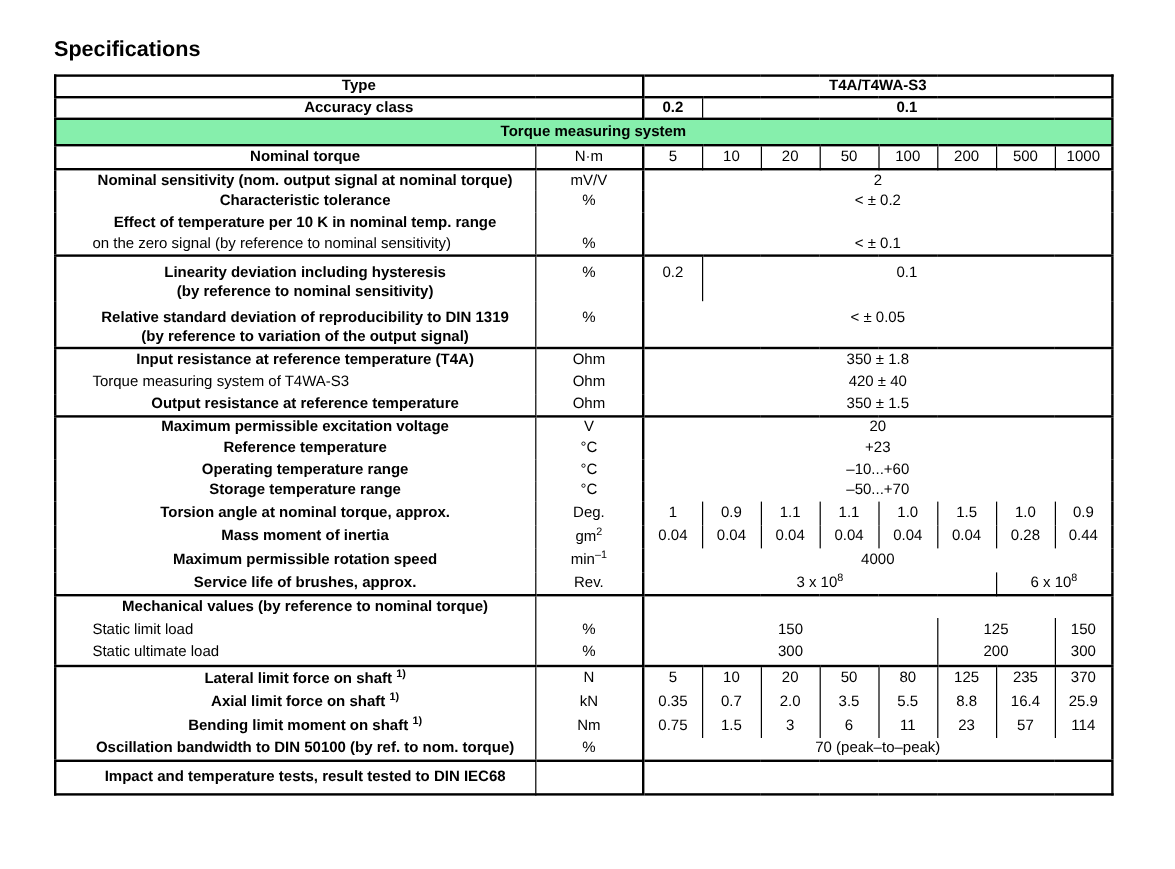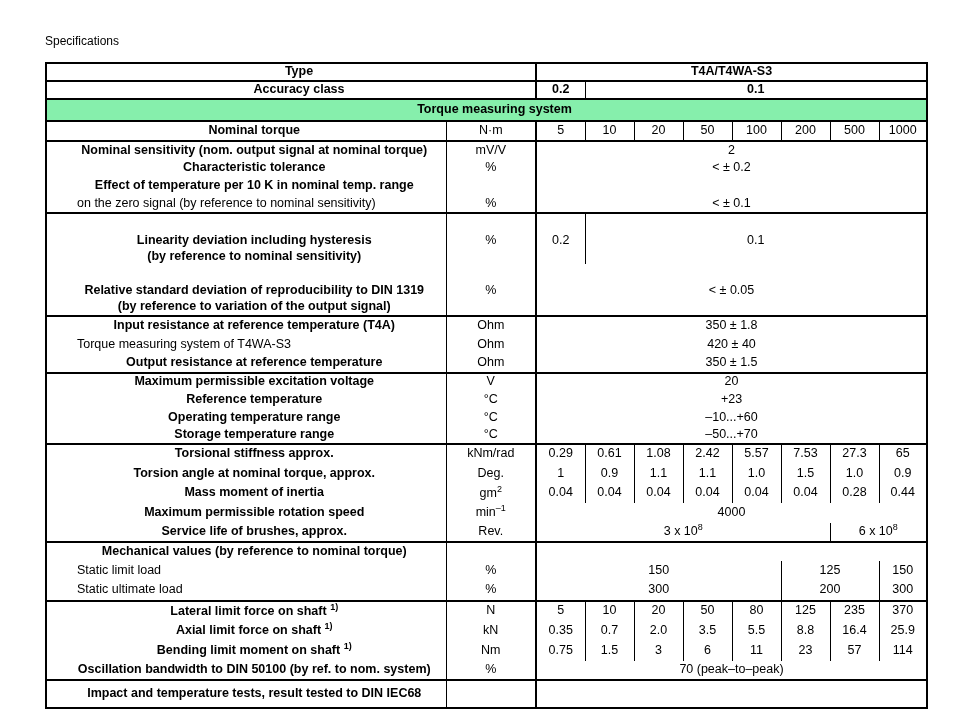--- a/index.html
+++ b/index.html
@@ -3,40 +3,40 @@
 <meta charset="utf-8">
 <style>
   html,body{margin:0;padding:0}
   body{
     width:979px;height:724px;overflow:hidden;position:relative;
     background:#ffffff;color:#000;
     font-family:"Liberation Sans", sans-serif;
   }
   .page-title{
     position:absolute;left:45px;top:31px;
-    font-size:12px;font-weight:normal;line-height:20px;
+    font-size:18px;font-weight:bold;line-height:20px;
   }
   table.spec{
     position:absolute;left:45px;top:62px;width:881px;
     border-collapse:collapse;table-layout:fixed;
     font-size:12.5px;line-height:1.25;
     border:2px solid #000;
   }
   .spec td{padding:0;vertical-align:middle;overflow:hidden;white-space:nowrap}
   td.lbl{padding-left:16px;text-align:center;font-weight:bold}
   td.sub{padding-left:30px;text-align:left;font-weight:normal}
   td.unit,td.val{text-align:center;font-weight:normal}
   td.bold{font-weight:bold}
   .note{font-weight:bold}
   .blk{display:block}
   tr.bt td{border-top:2px solid #000}
   td.vu{border-left:1px solid #000}   
   td.vd{border-left:2px solid #000}   
   td.vl{border-left:1px solid #000}   
-  tr.top td{vertical-align:top;padding-top:19px}
+  tr.top td{vertical-align:top;padding-top:6px}
   tr.gray td{background:#86efac;font-weight:bold}
   sup{font-size:9px;line-height:1;vertical-align:super}
   sub{font-size:9px;line-height:1;vertical-align:sub}
 </style>
 </head>
 <body>
 
 <div>
   <div class="page-title">Specifications</div>
 
@@ -157,32 +157,20 @@
       <td class="lbl">Operating temperature range</td>
       <td class="unit vu">°C</td>
       <td class="val vd" colspan="8">–10...+60</td>
     </tr>
     <tr style="height:17px">
       <td class="lbl">Storage temperature range</td>
       <td class="unit vu">°C</td>
       <td class="val vd" colspan="8">–50...+70</td>
     </tr>
 
-    <tr class="bt" style="height:20px">
-      <td class="lbl">Torsional stiffness approx.</td>
-      <td class="unit vu">kNm/rad</td>
-      <td class="val vd">0.29</td>
-      <td class="val vl">0.61</td>
-      <td class="val vl">1.08</td>
-      <td class="val vl">2.42</td>
-      <td class="val vl">5.57</td>
-      <td class="val vl">7.53</td>
-      <td class="val vl">27.3</td>
-      <td class="val vl">65</td>
-    </tr>
 
     <tr style="height:20px">
       <td class="lbl">Torsion angle at nominal torque, approx.</td>
       <td class="unit vu">Deg.</td>
       <td class="val vd">1</td>
       <td class="val vl">0.9</td>
       <td class="val vl">1.1</td>
       <td class="val vl">1.1</td>
       <td class="val vl">1.0</td>
       <td class="val vl">1.5</td>
@@ -269,21 +257,21 @@
       <td class="val vl">1.5</td>
       <td class="val vl">3</td>
       <td class="val vl">6</td>
       <td class="val vl">11</td>
       <td class="val vl">23</td>
       <td class="val vl">57</td>
       <td class="val vl">114</td>
     </tr>
 
     <tr style="height:19px">
-      <td class="lbl"><span>Oscillation bandwidth to DIN 50100</span> <span class="note">(by ref. to nom. system)</span></td>
+      <td class="lbl"><span>Oscillation bandwidth to DIN 50100</span> <span class="note">(by ref. to nom. torque)</span></td>
       <td class="unit vu">%</td>
       <td class="val vd" colspan="8">70 (peak–to–peak)</td>
     </tr>
 
 
     <tr class="bt" style="height:28px">
       <td class="lbl">Impact and temperature tests, result tested to DIN IEC68</td>
       <td class="unit vu"></td>
       <td class="val vd" colspan="8"></td>
     </tr>

